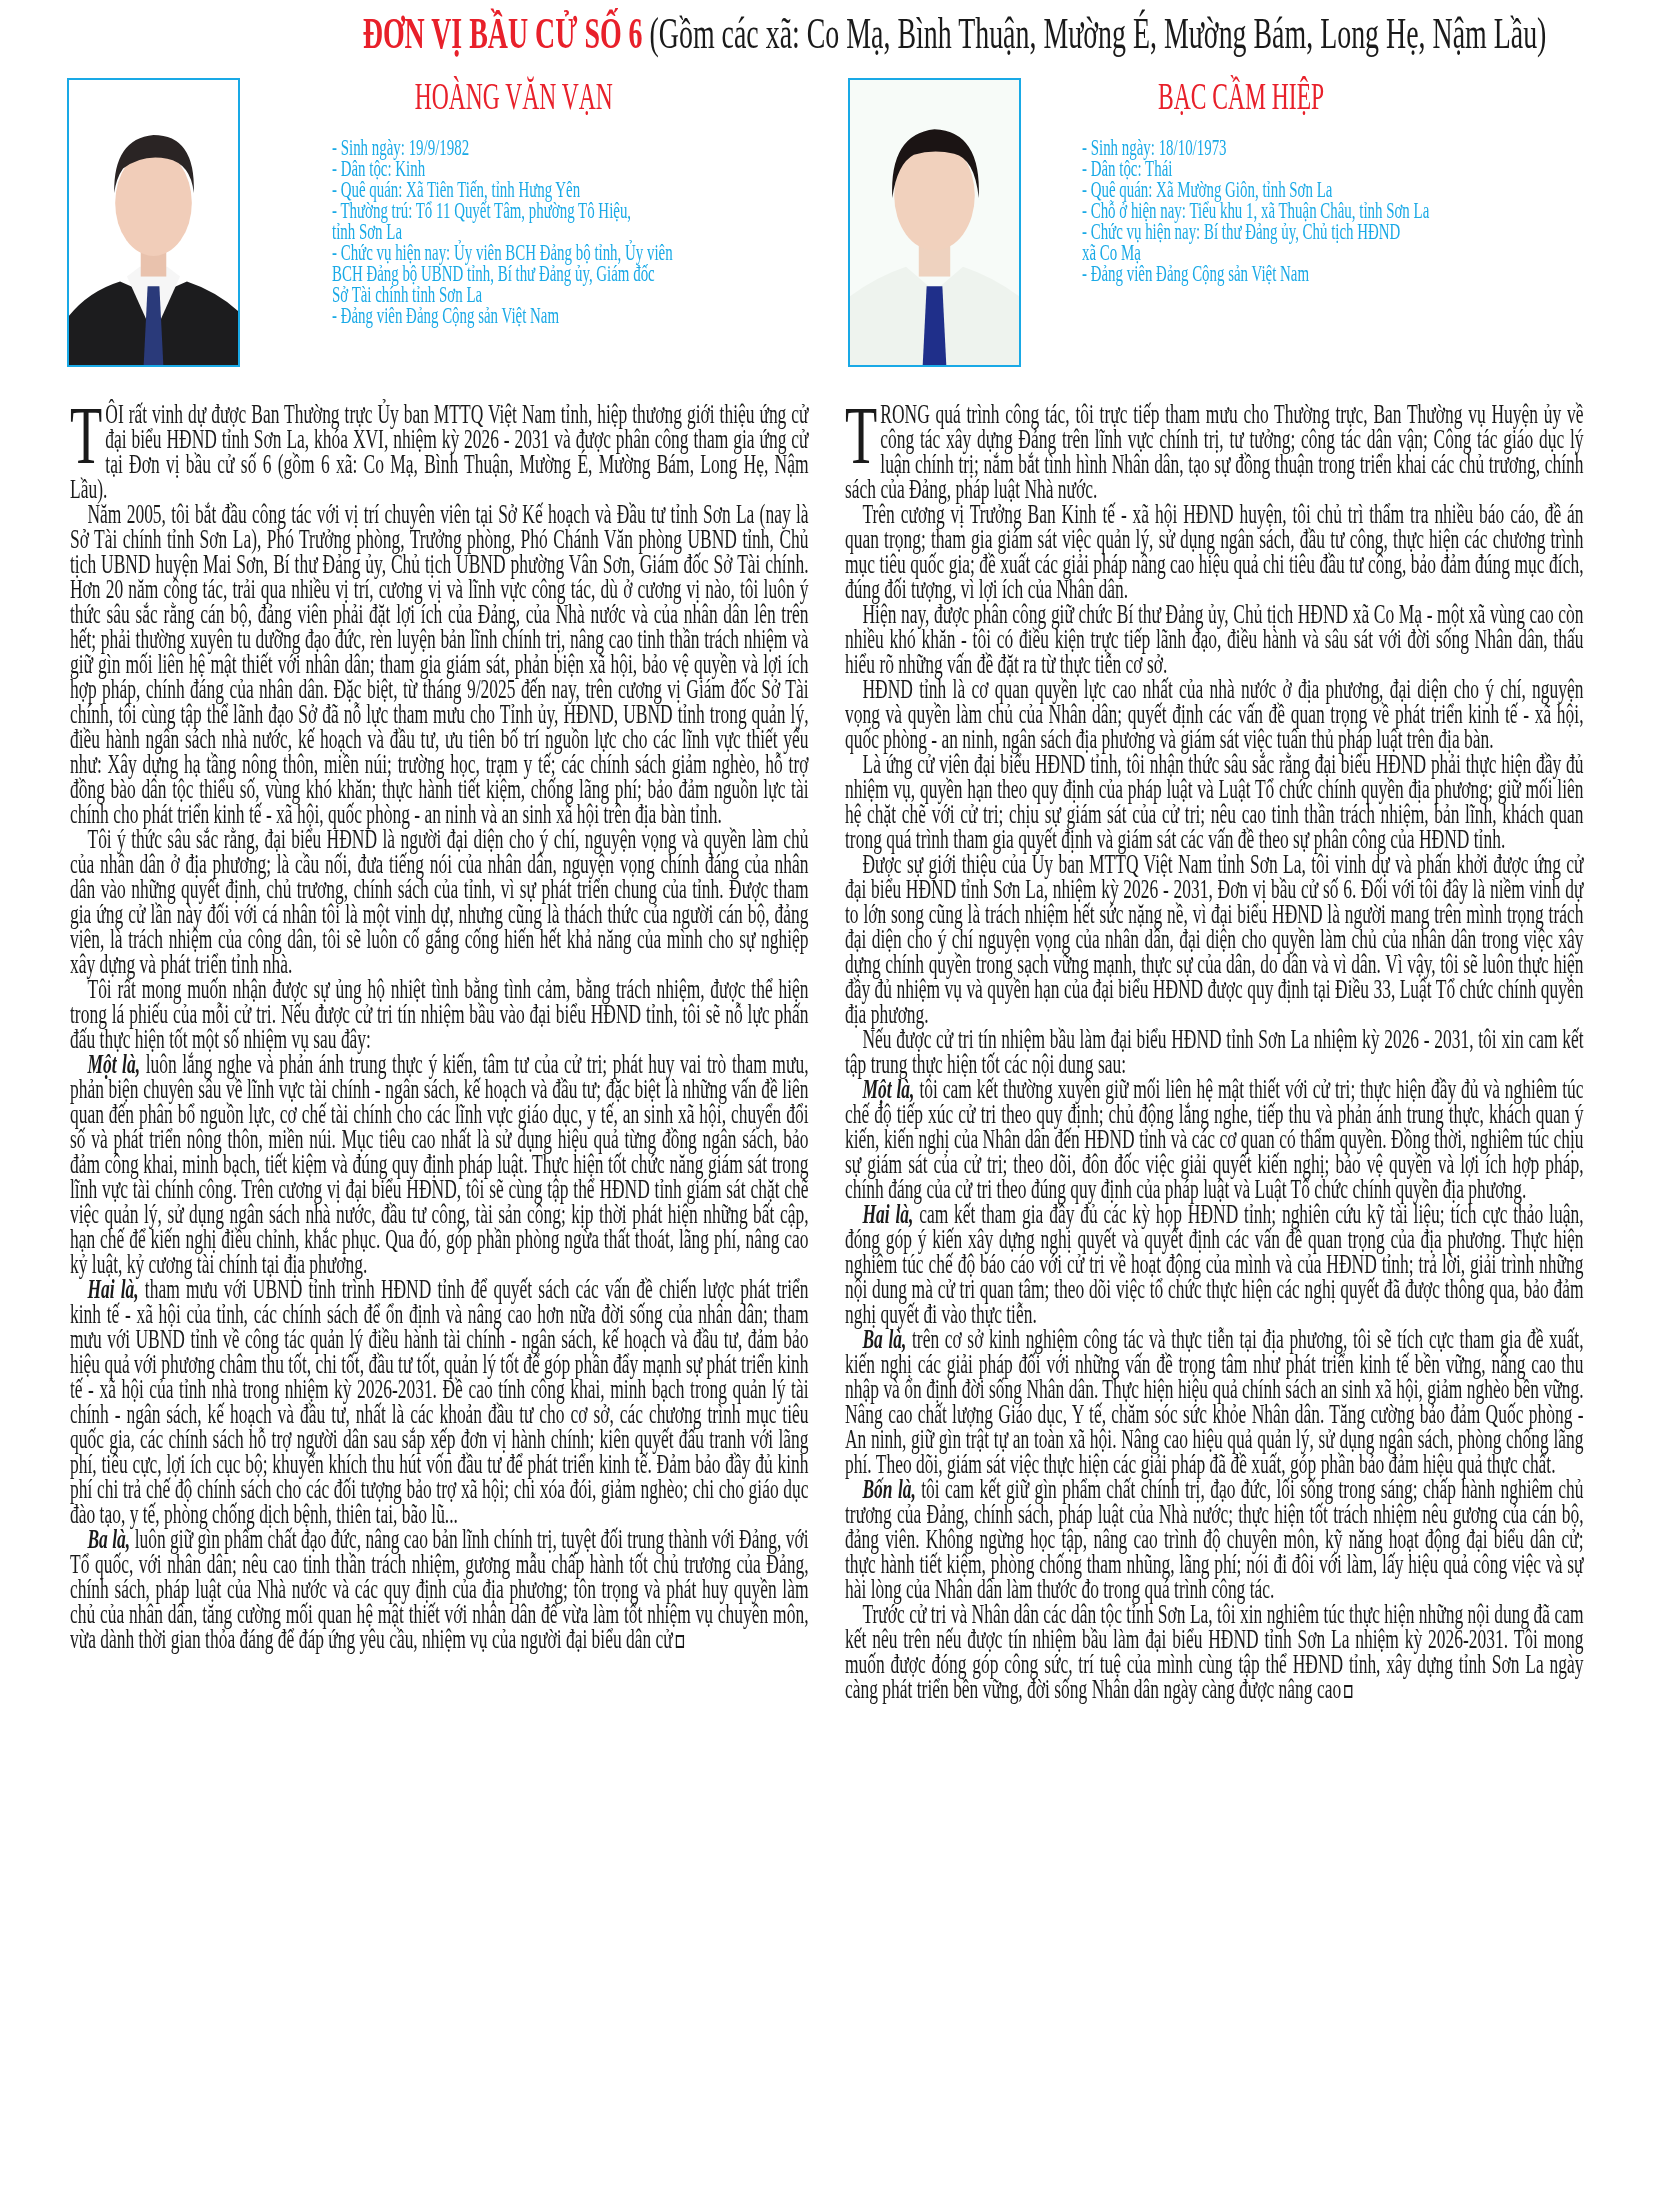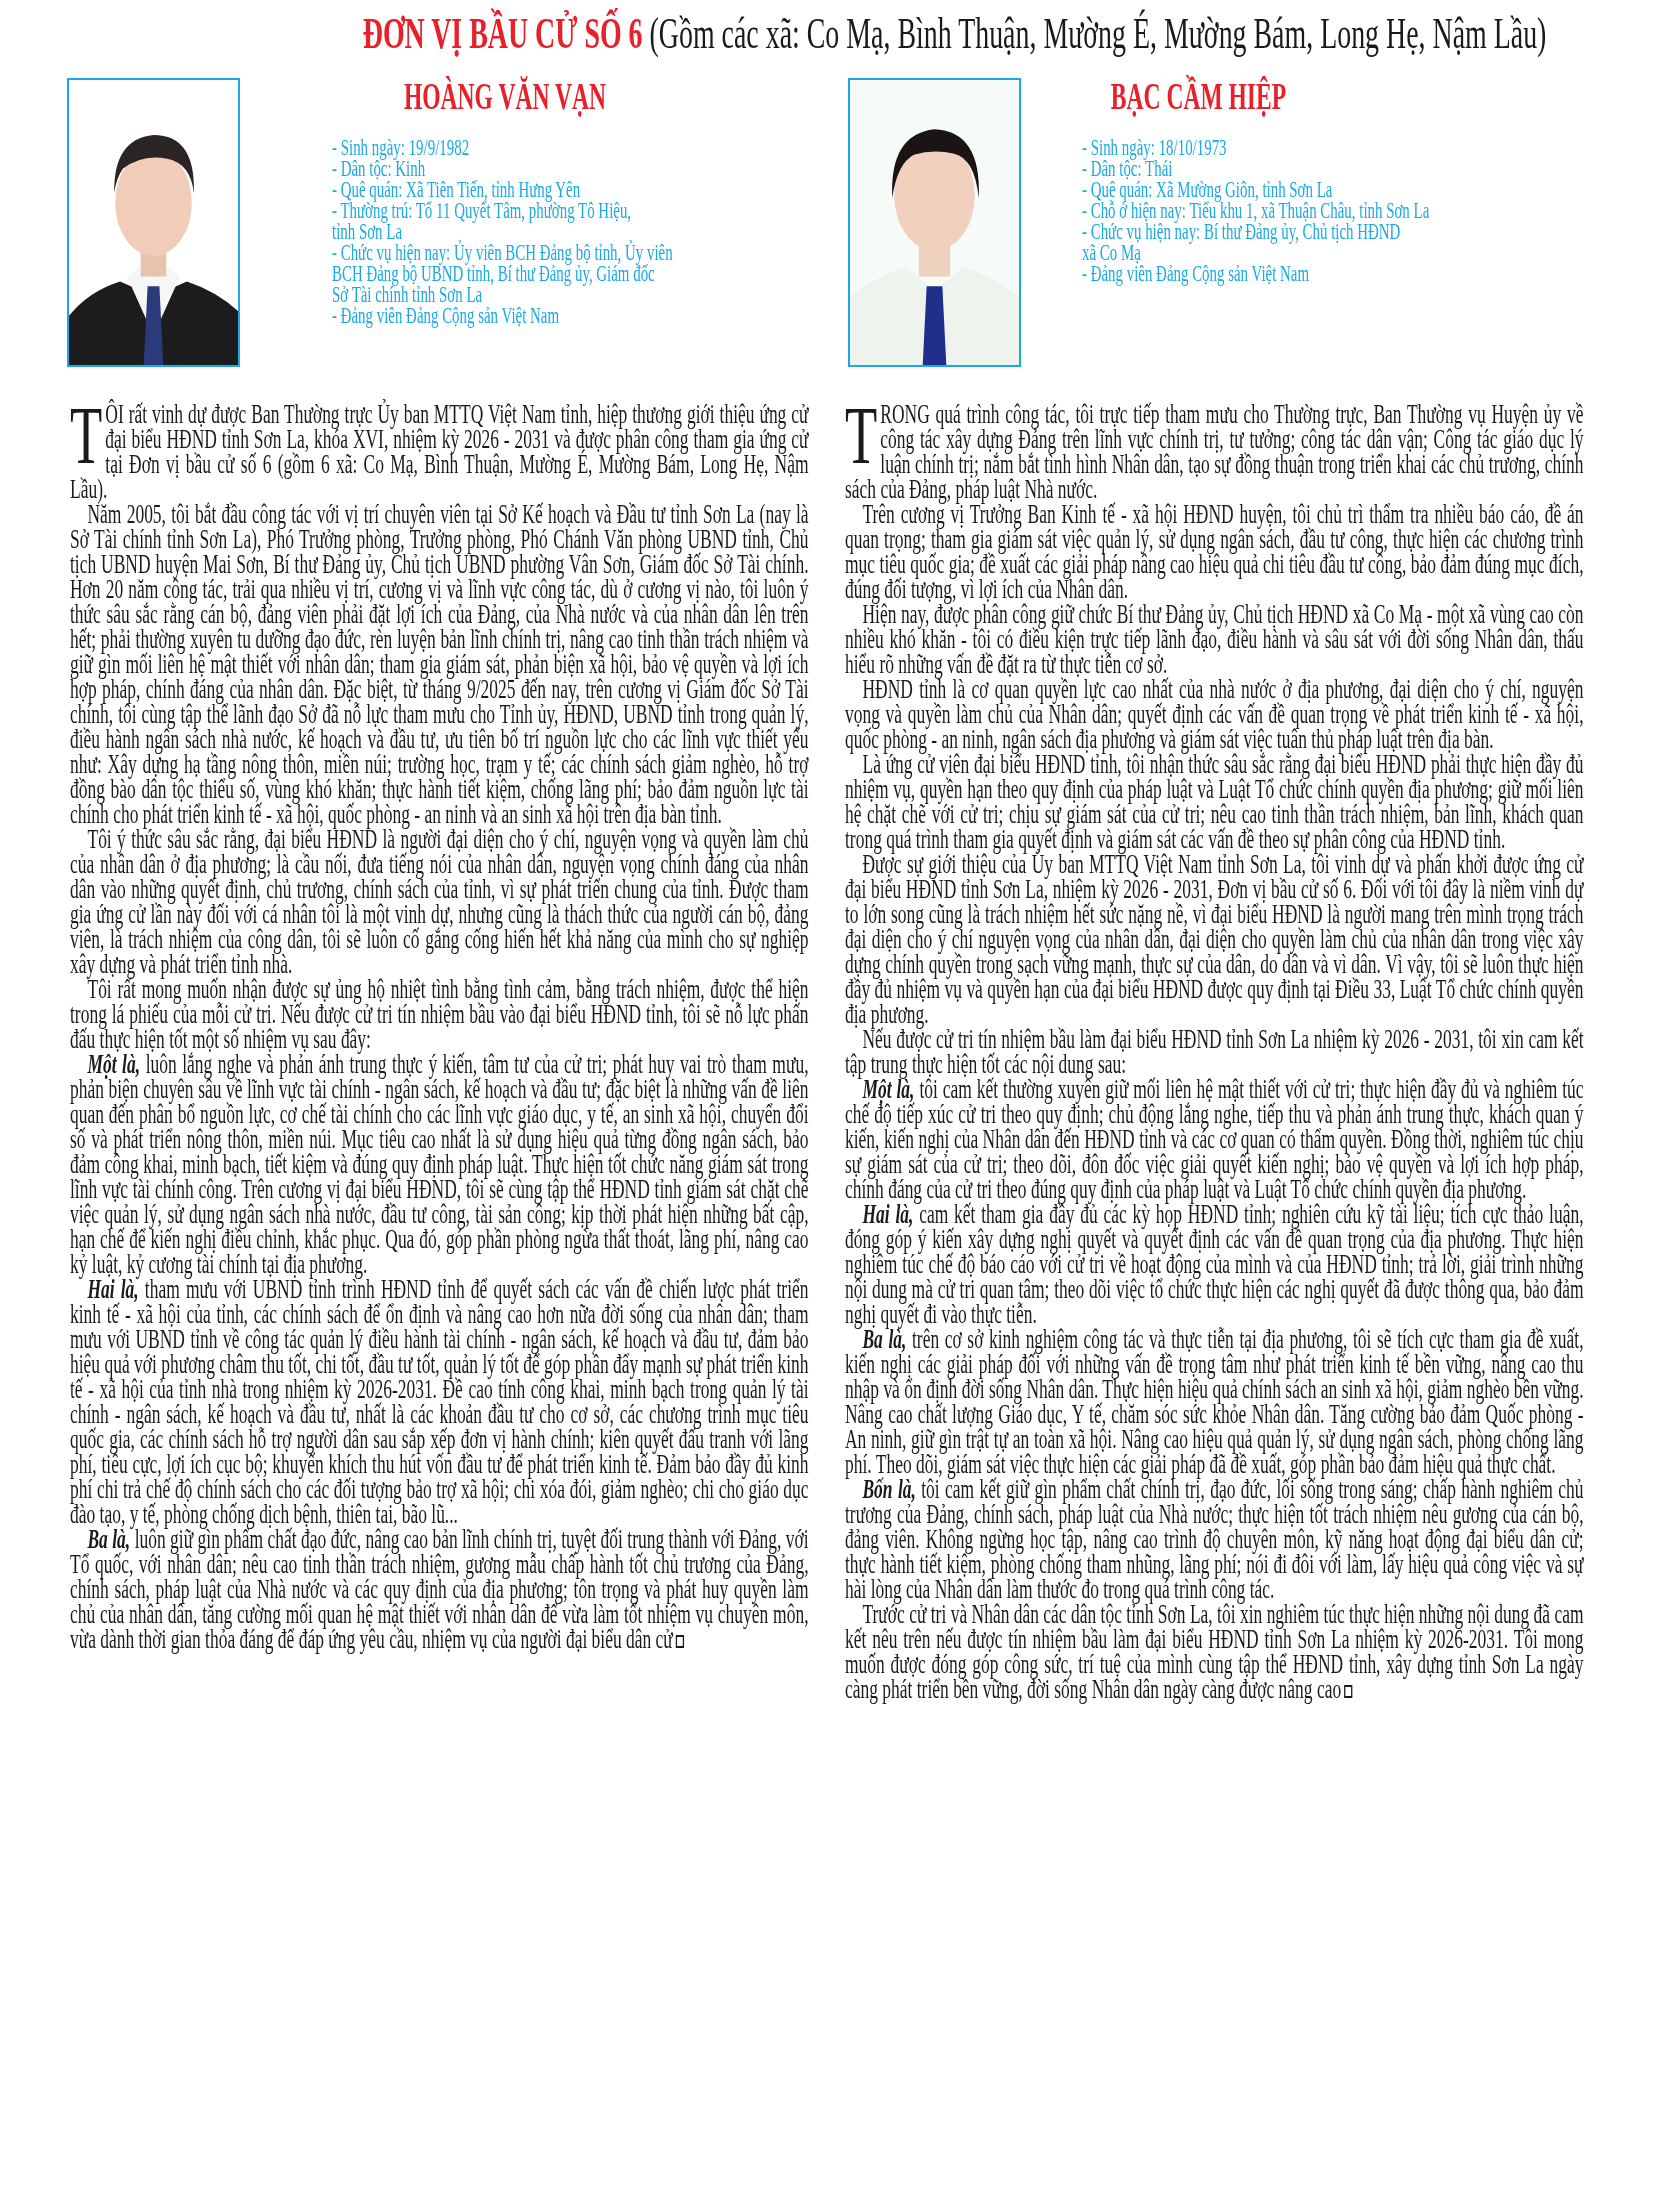--- a/index.html
+++ b/index.html
@@ -14,25 +14,25 @@
                   font-size:45px; line-height:49px; }
   .header-red { color:#e8202a; font-weight:bold; }
   .header-black { color:#1a1a1a; font-weight:normal; }
 
   
   .candidate { position:absolute; top:74px; }
   .cand-left { left:67px; width:742px; }
   .cand-right { left:848px; width:742px; }
   .photo { position:absolute; top:3.9px; left:0; width:173px; height:289px;
            border:2px solid #19a9e6; box-sizing:border-box; background:#fff; overflow:hidden; }
-  .name { position:absolute; top:0; white-space:nowrap; color:#e8202a; font-weight:bold;
-          font-size:38px; line-height:44px; }
+  .name { position:absolute; top:0; white-space:nowrap; color:#e8202a; font-weight:normal;
+          font-size:38px; line-height:44px; text-align:center; }
   .name .cond { transform:scaleX(0.62); transform-origin:center top; }
   .cand-left .name { left:275px; width:344px; }
-  .cand-right .name { left:209px; width:344px; }
+  .cand-right .name { left:221px; width:344px; }
   .info { position:absolute; top:63px; color:#19a9e6; font-weight:normal;
           font-size:22.6px; line-height:21px; }
   .cand-left .info { left:265px; width:452px; }
   .cand-right .info { left:234px; width:491px; }
   .info-line { display:block; white-space:nowrap; }
   .info-line .cond { transform:scaleX(0.66); }
 
   
   .col { position:absolute; top:401px; width:739px; }
   .col-left { left:70px; }

